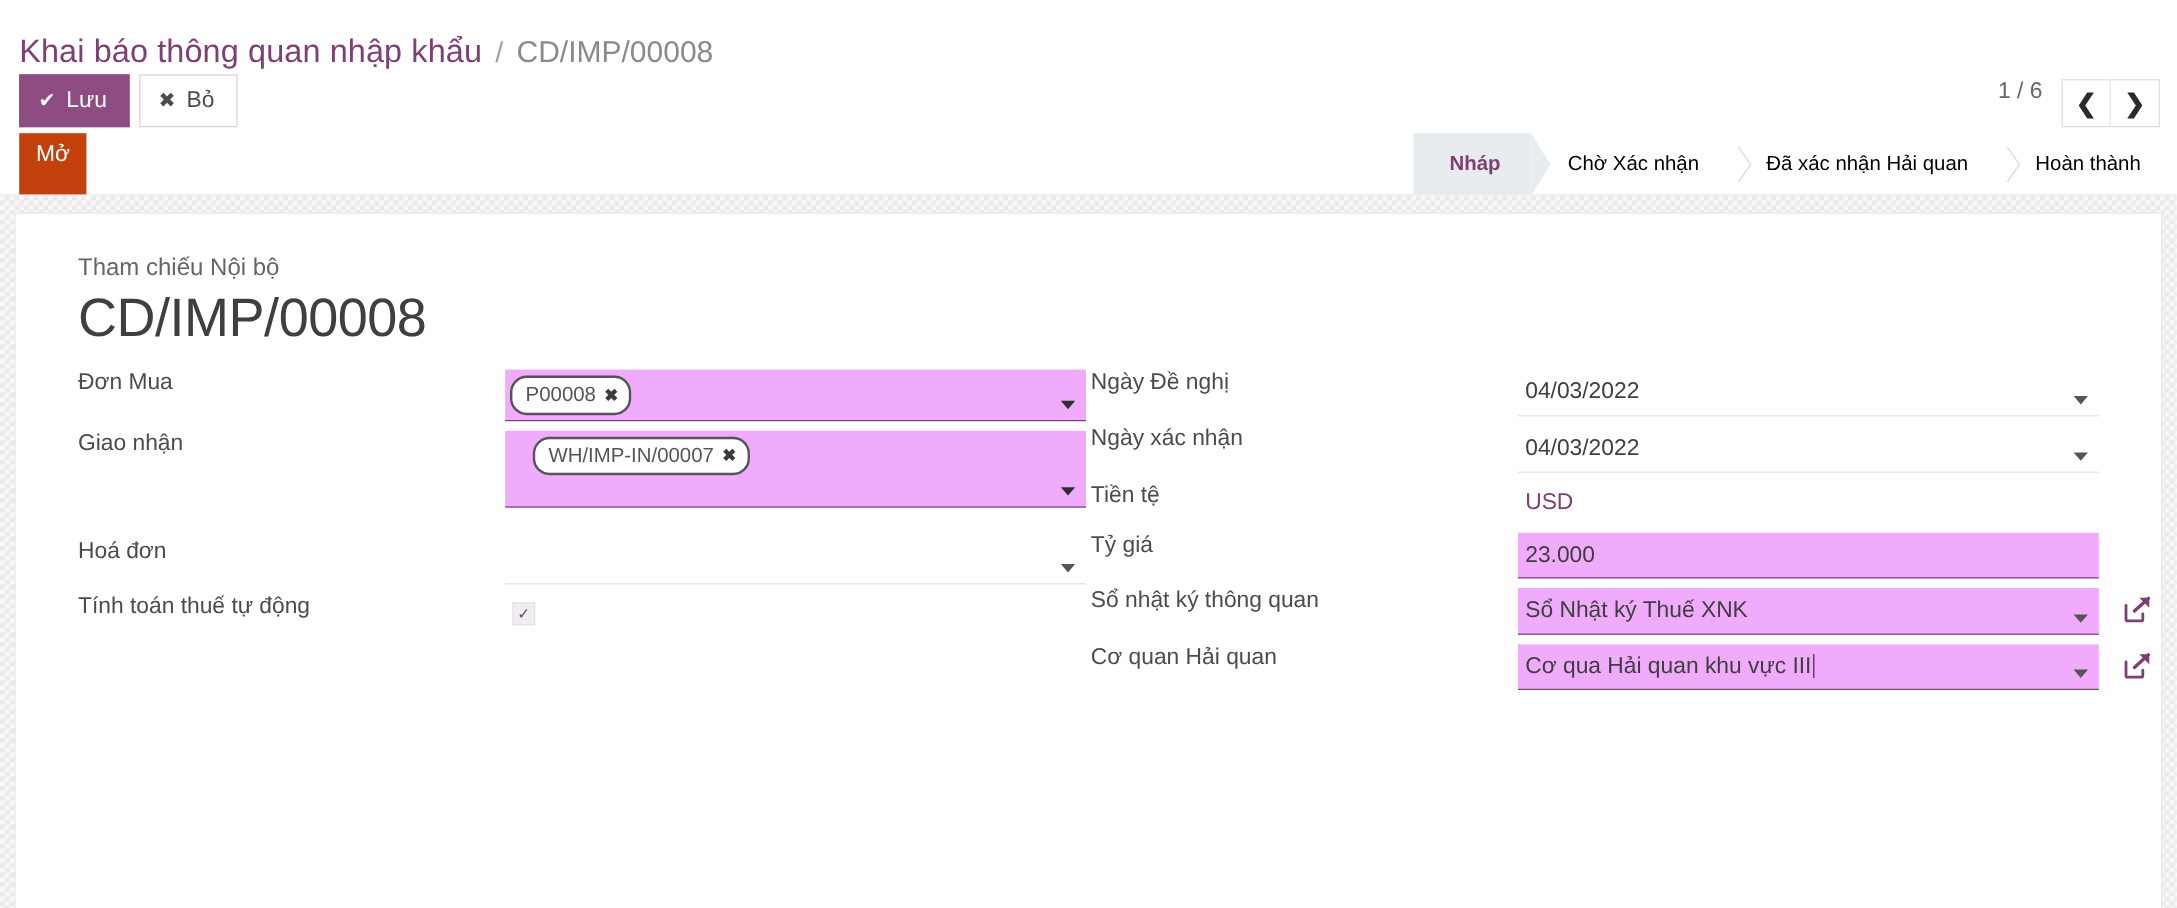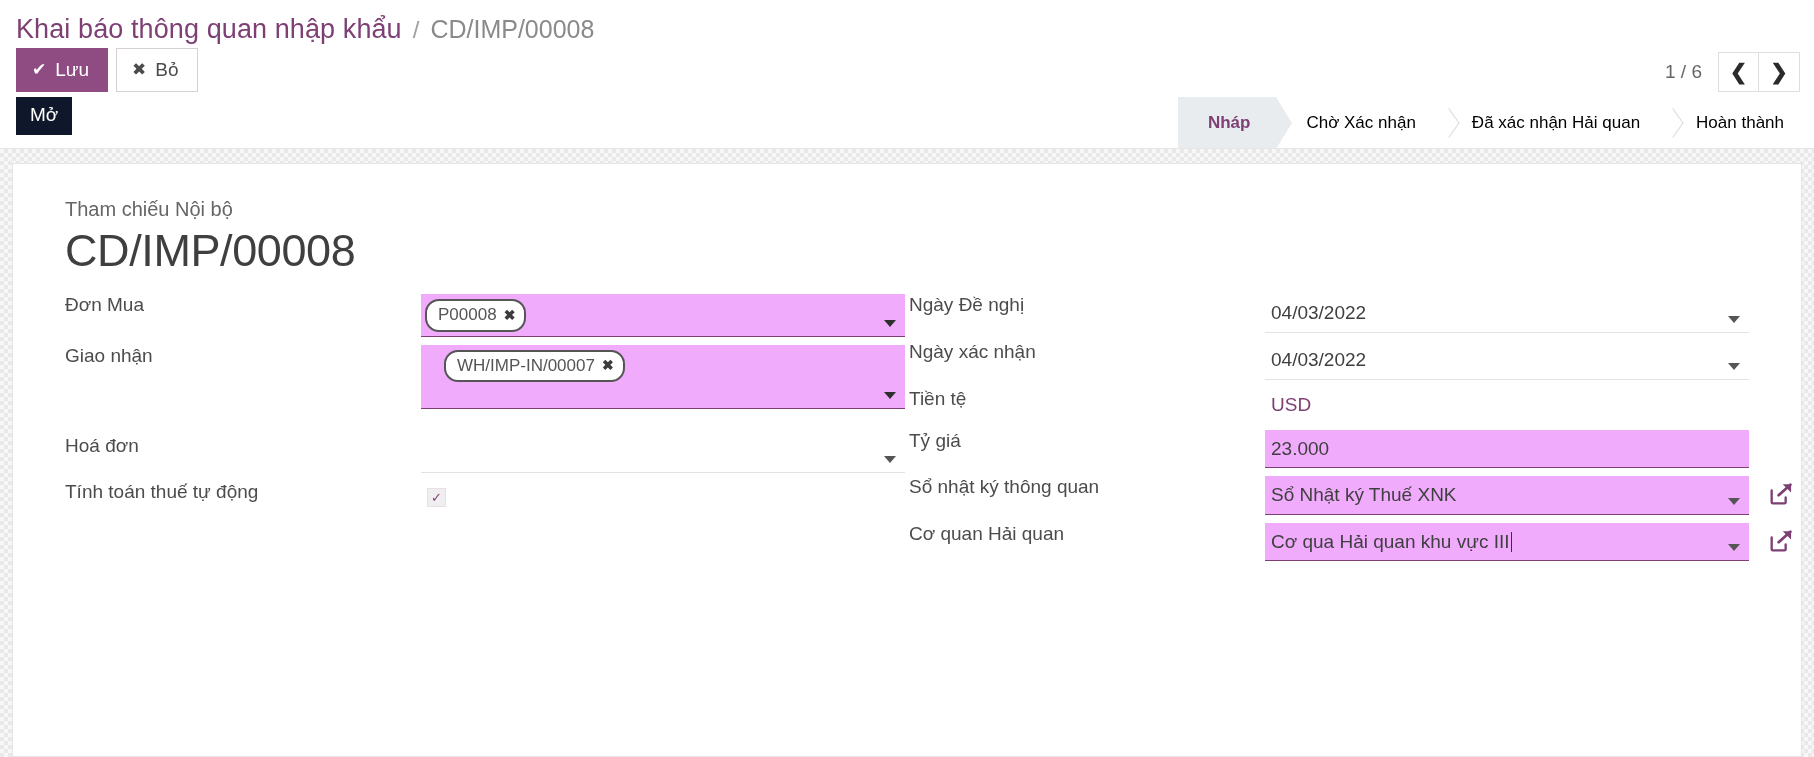--- a/index.html
+++ b/index.html
@@ -18,20 +18,21 @@
     position: relative;
   }
 
   
   .breadcrumb-bar {
     padding: 14px 0 0 16px;
     display: flex;
     align-items: baseline;
     height: 42px;
     box-sizing: border-box;
+    margin-top: 14px;
   }
   .bc-root {
     font-size: 27px;
     color: #7d3f74;
     font-weight: 400;
     letter-spacing: 0.1px;
     cursor: pointer;
   }
   .bc-sep {
     font-size: 24px;
@@ -73,21 +74,20 @@
   .btn-primary {
     background: #8f4c82;
     border-color: #8f4c82;
     color: #ffffff;
     margin-right: 8px;
   }
   .btn .glyph { font-size: 17px; line-height: 1; }
 
   .pager {
     display: flex;
-    align-items: center;
     margin-top: 4px;
   }
   .pager-count {
     font-size: 19px;
     color: #666;
     margin-right: 16px;
     white-space: nowrap;
   }
   .pager-btns { display: flex; }
   .pager-btn {
@@ -110,24 +110,24 @@
   .status-row {
     display: flex;
     align-items: flex-start;
     justify-content: space-between;
     padding: 0 0 0 16px;
     height: 52px;
     border-bottom: 1px solid #e4e4e4;
     box-sizing: border-box;
   }
   .state-badge {
-    background: #0f172a;
+    background: #c2410c;
     color: #fff;
     font-size: 19px;
-    padding: 8px 14px 9px 14px;
+    padding: 8px 14px 22px 14px;
     display: inline-block;
     line-height: 1.1;
   }
   .statusbar {
     display: flex;
     align-items: stretch;
     height: 100%;
   }
   .st-item {
     position: relative;

